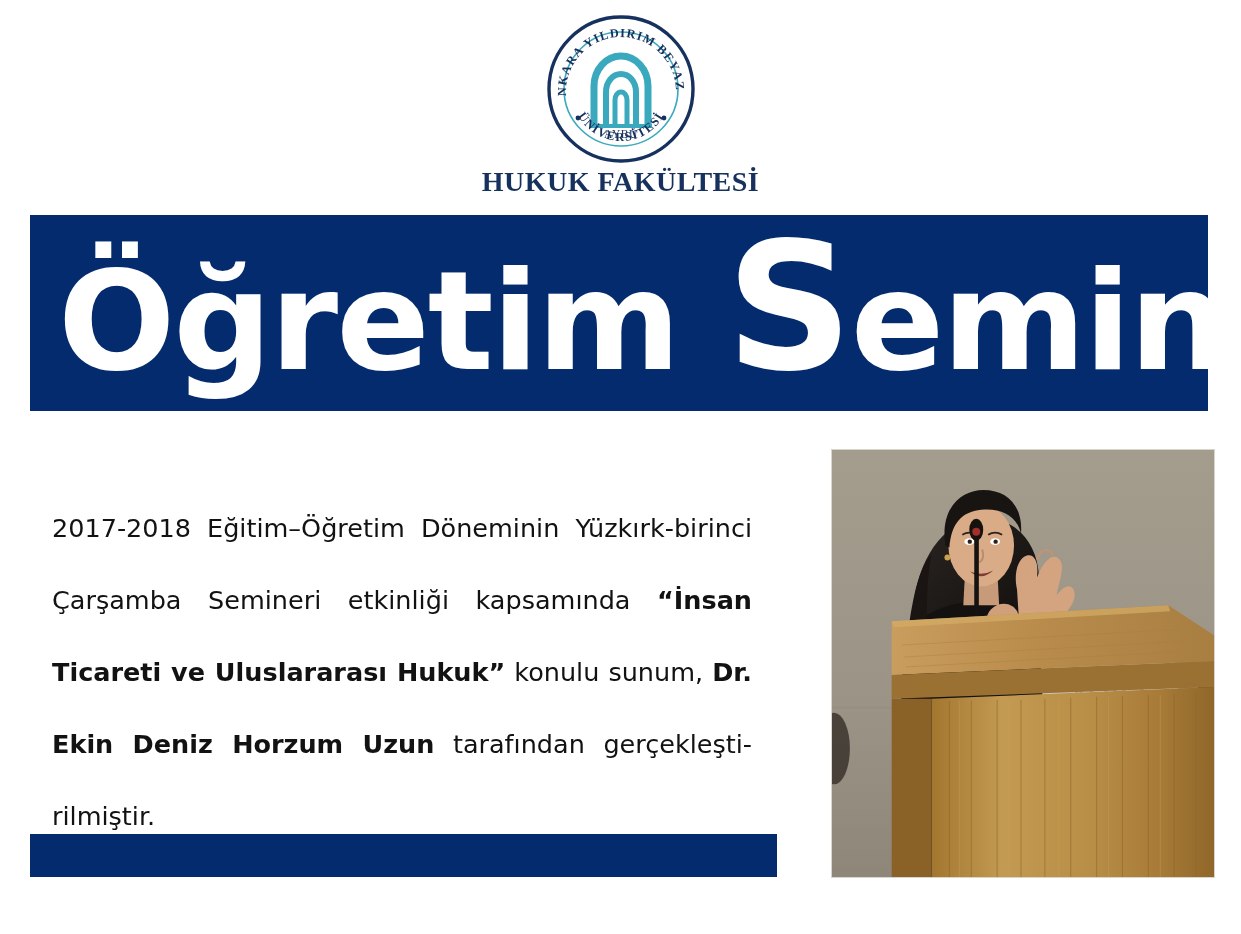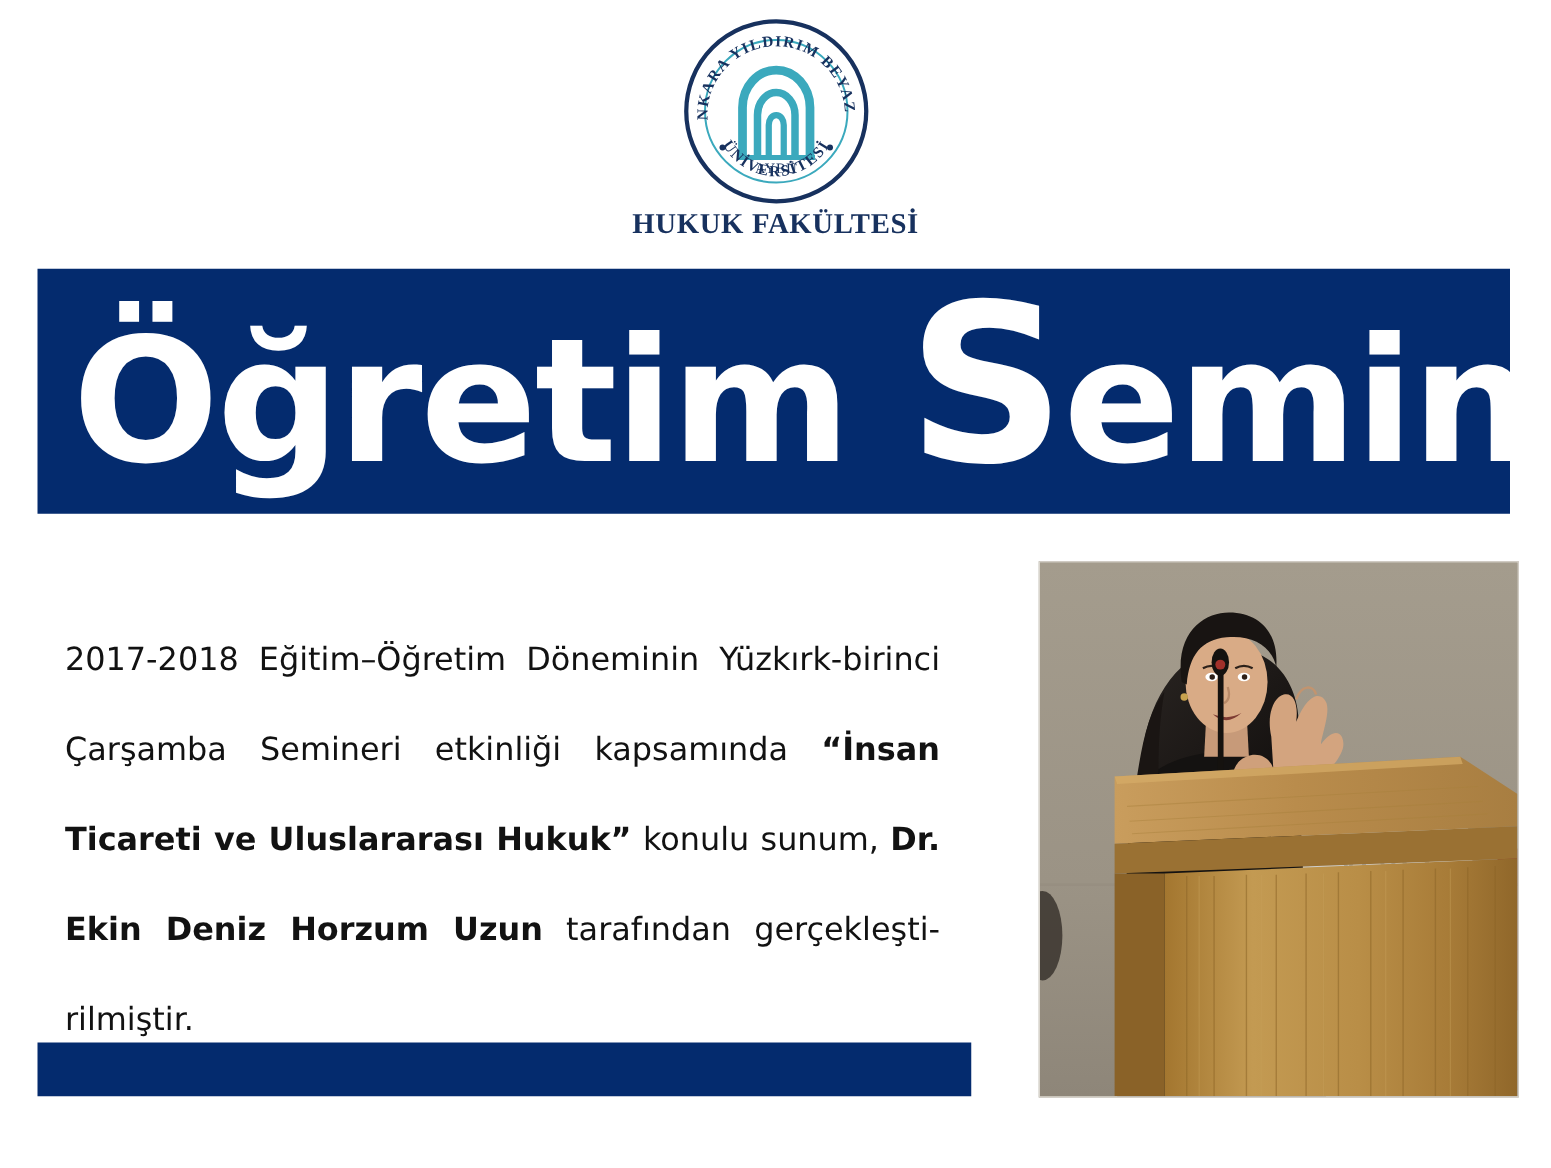--- a/index.html
+++ b/index.html
@@ -30,21 +30,21 @@
   .logo-emblem {
     width: 150px;
     height: 150px;
     display: inline-block;
     vertical-align: top;
   }
   .faculty-name {
     margin-top: 2px;
     font-family: "Liberation Serif", serif;
     font-weight: bold;
-    font-size: 23px;
+    font-size: 28px;
     letter-spacing: 0.5px;
     color: #17315e;
     white-space: nowrap;
   }
 
   
   .banner {
     position: absolute;
     left: 30px;
     top: 215px;

